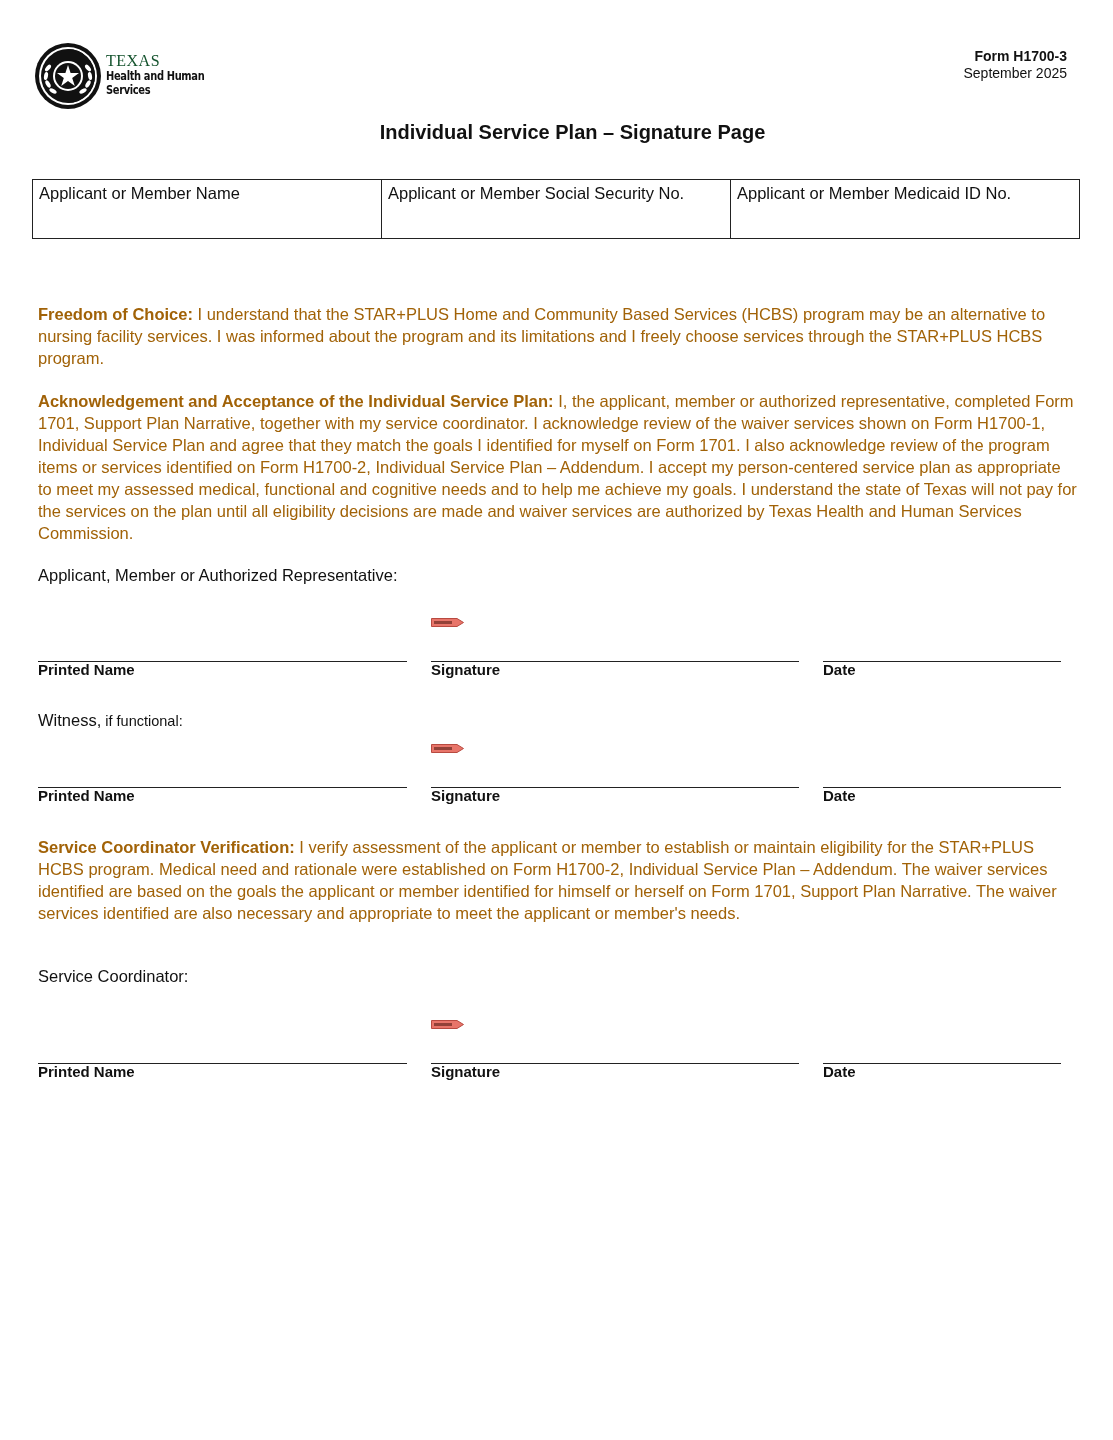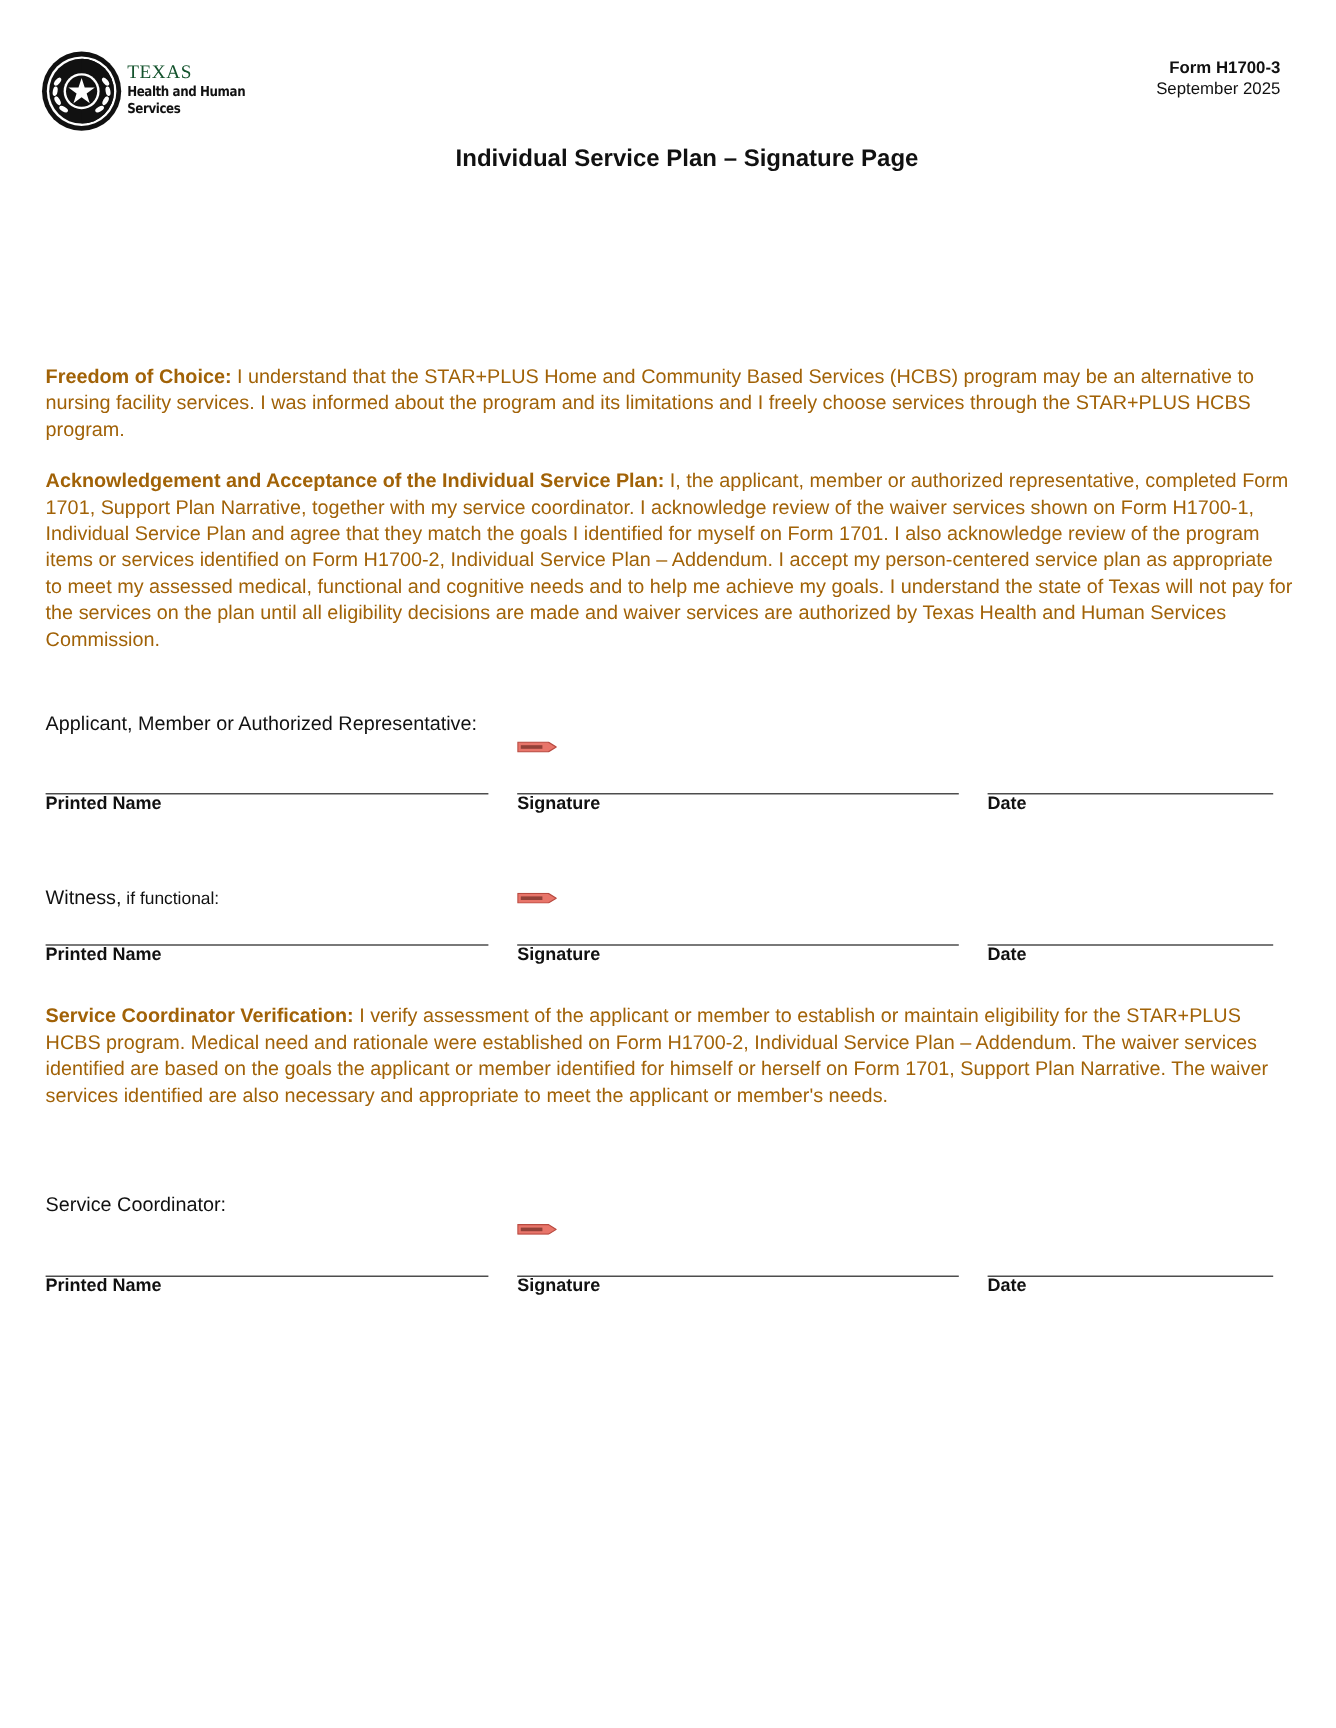--- a/index.html
+++ b/index.html
@@ -18,21 +18,21 @@
 
   .title { position: absolute; left: 0; width: 1113px; top: 121px; text-align: center; font-size: 20px; font-weight: bold; padding-left: 32px; }
 
   table.hdr { position: absolute; left: 32px; top: 179px; width: 1048px; border-collapse: collapse; }
   table.hdr td { border: 1px solid #222; vertical-align: top; font-size: 16.5px; padding: 4px 6px; height: 59px; width: 33.33%; }
   table.hdr { border: 1.5px solid #000; }
 
   .para { position: absolute; left: 38px; width: 1040px; font-size: 16.5px; line-height: 22px; color: #a16207; }
   .para b { font-weight: bold; }
 
-  .label-line { position: absolute; left: 38px; font-size: 16.5px; margin-top: 28px; }
+  .label-line { position: absolute; left: 38px; font-size: 16.5px; }
   .label-line .small { font-size: 14.5px; }
 
   .sig-row { position: absolute; left: 0; width: 1113px; height: 60px; }
   .sig-col { position: absolute; border-top: 1.5px solid #222; top: 40px; padding-top: 0; }
   .sig-col span { display: block; font-size: 15px; font-weight: bold; line-height: 18px; margin-top: -1px; }
   .c1 { left: 38px; width: 369px; }
   .c2 { left: 431px; width: 368px; }
   .c3 { left: 823px; width: 238px; }
 
   .tag { position: absolute; left: 431px; width: 33px; height: 9px; }
@@ -69,20 +69,25 @@
 
 <div class="form-id">
   <span class="num">Form H1700-3</span>
   <span class="date">September 2025</span>
 </div>
 
 <div class="title">Individual Service Plan – Signature Page</div>
 
 <table class="hdr">
   <tbody>
+  <tr>
+    <td><span>Applicant or Member Name</span></td>
+    <td><span>Applicant or Member Social Security No.</span></td>
+    <td><span>Applicant or Member Medicaid ID No.</span></td>
+  </tr>
 </tbody>
   </table>
 
 <p class="para" style="top:303px;"><b>Freedom of Choice:</b><span> I understand that the STAR+PLUS Home and Community Based Services (HCBS) program may be an alternative to nursing facility services. I was informed about the program and its limitations and I freely choose services through the STAR+PLUS HCBS program.</span></p>
 
 <p class="para" style="top:390px;"><b>Acknowledgement and Acceptance of the Individual Service Plan:</b><span> I, the applicant, member or authorized representative, completed Form 1701, Support Plan Narrative, together with my service coordinator. I acknowledge review of the waiver services shown on Form H1700-1, Individual Service Plan and agree that they match the goals I identified for myself on Form 1701. I also acknowledge review of the program items or services identified on Form H1700-2, Individual Service Plan – Addendum. I accept my person-centered service plan as appropriate to meet my assessed medical, functional and cognitive needs and to help me achieve my goals. I understand the state of Texas will not pay for the services on the plan until all eligibility decisions are made and waiver services are authorized by Texas Health and Human Services Commission.</span></p>
 
 <div class="label-line" style="top:566px;">Applicant, Member or Authorized Representative:</div>
 
 <svg class="tag" style="top:618px;" viewBox="0 0 33 9">

